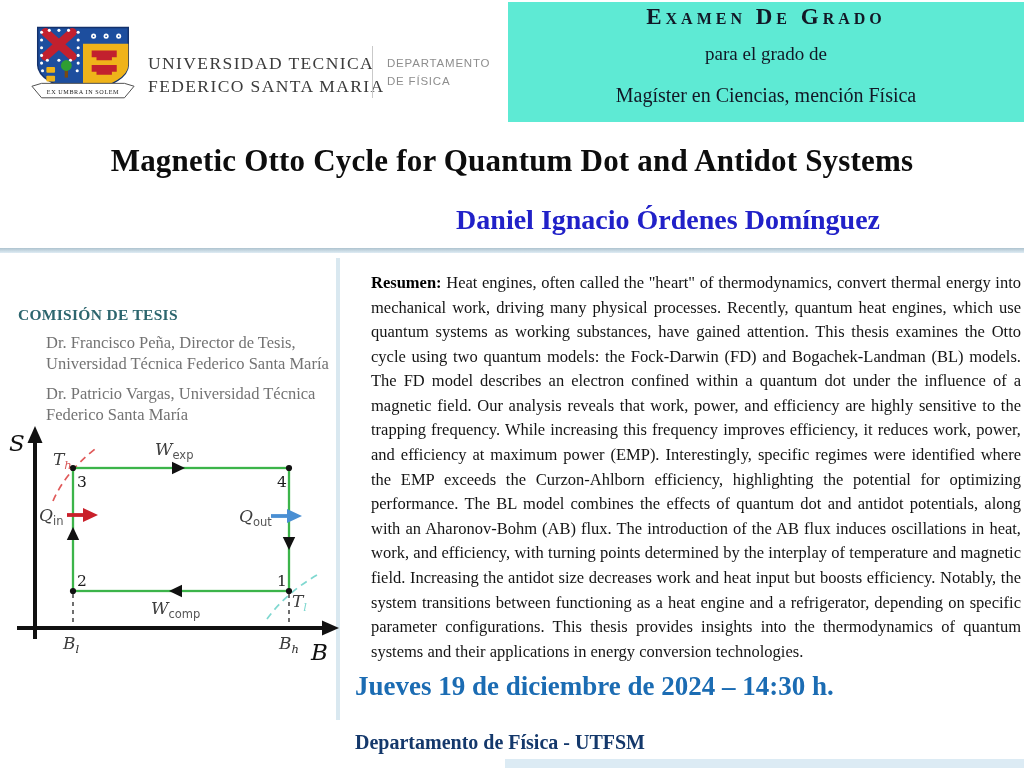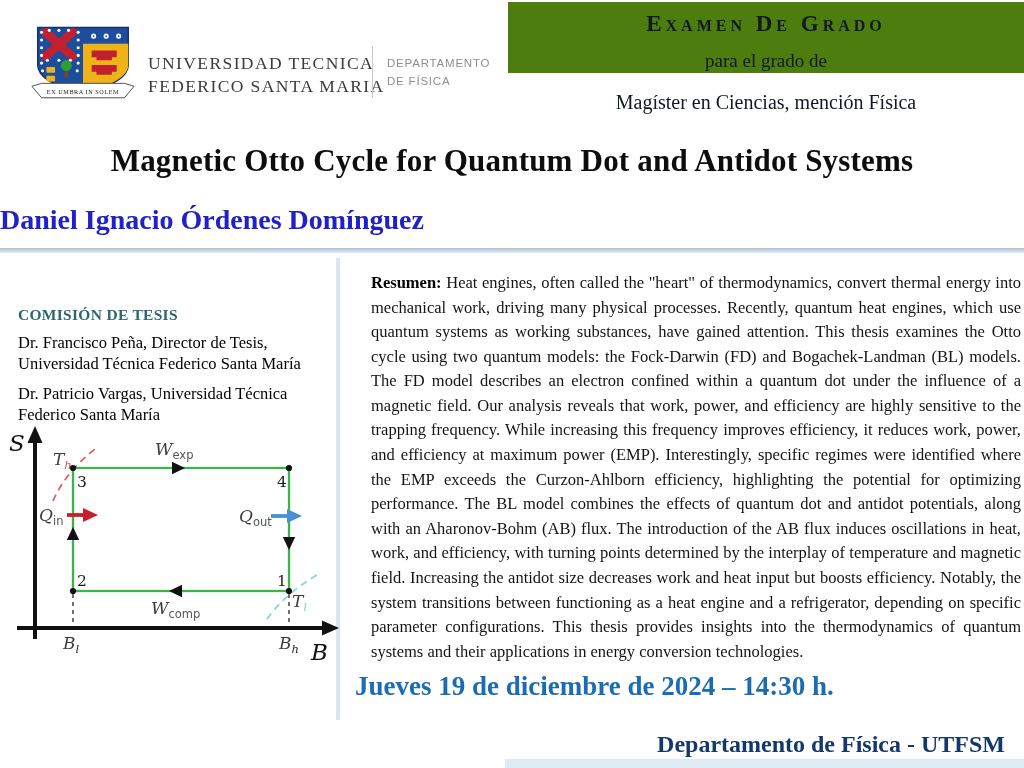--- a/index.html
+++ b/index.html
@@ -7,60 +7,60 @@
         font-family:"Liberation Serif",serif;color:#1a1a1a;}
   [data-name]{box-sizing:border-box;}
 
   
   .crest{position:absolute;left:30px;top:24px;width:106px;height:84px;}
   .univ-name{position:absolute;left:148px;top:52px;font-size:17.5px;letter-spacing:1.4px;
              color:#3b3b3b;line-height:1.32;font-weight:500;}
   .hdr-divider{position:absolute;left:372px;top:46px;width:1px;height:52px;background:#c9c9c9;}
   .dept-name{position:absolute;left:387px;top:55px;font-family:"Liberation Sans",sans-serif;
              font-size:11.5px;letter-spacing:0.8px;color:#8e8e8e;line-height:1.55;}
-  .exam-box{position:absolute;left:508px;top:2px;width:516px;height:71px;background:#4d7c0f;
-            text-align:center;padding-top:9px;}
+  .exam-box{position:absolute;left:508px;top:2px;width:516px;height:120px;background:#5eead4;
+            text-align:center;padding-top:2px;}
   .exam-line1{font-variant:small-caps;font-weight:bold;font-size:23px;letter-spacing:4px;color:#121826;}
   .exam-line2{font-size:19px;color:#121826;margin-top:13px;}
   .exam-line3{font-size:20px;font-weight:normal;color:#121826;margin-top:19px;}
 
   
   .title{position:absolute;left:0;top:143px;width:1024px;text-align:center;
          font-size:31px;font-weight:bold;color:#0d0d0d;letter-spacing:0.2px;}
-  .author{position:absolute;left:0;top:204px;width:880px;text-align:left;
+  .author{position:absolute;left:0;top:204px;width:880px;text-align:right;
           font-size:28px;font-weight:bold;color:#2121c8;}
   .rule{position:absolute;left:0;top:248px;width:1024px;height:5px;
         background:linear-gradient(#aec3cf,#dfecf4);}
 
   
   .committee{position:absolute;left:18px;top:262px;width:322px;}
   .committee-heading{font-size:15.5px;font-weight:bold;color:#2d666e;letter-spacing:0.3px;margin-top:44px;}
-  .member{font-size:16.5px;color:#000000;line-height:1.3;margin-top:8px;}
+  .member{font-size:16.5px;color:#737373;line-height:1.3;margin-top:8px;margin-left:28px;}
   .col-divider{position:absolute;left:336px;top:258px;width:4px;height:462px;background:#d9e8f0;}
 
   
   .cycle{position:absolute;left:5px;top:423px;width:345px;height:255px;}
   .cycle .axis{font:italic 23px "DejaVu Serif",serif;fill:#111;}
   .cycle .lbl{font:italic 17px "DejaVu Serif",serif;fill:#3d3d3d;}
   .cycle .sub{font:normal 11.5px "DejaVu Sans",sans-serif;fill:#555;}
   .cycle .subit{font:italic 11.5px "DejaVu Serif",serif;}
   .cycle .num{font:15.5px "DejaVu Serif",serif;fill:#1c1c1c;}
 
   
   .abstract{position:absolute;left:355px;top:255px;width:650px;
             font-size:16.5px;line-height:1.49;text-align:justify;color:#141414;margin:16px;}
   .abstract b{color:#000;}
 
   
   .event-date{position:absolute;left:355px;top:671px;width:650px;text-align:left;
               font-size:27px;font-weight:bold;color:#1b6cb3;}
   .event-venue{position:absolute;left:355px;top:706px;width:650px;text-align:center;
                font-size:19px;font-weight:bold;color:#14386b;}
-  .event-dept{position:absolute;left:355px;top:731px;width:650px;text-align:right;
-              font-size:24px;font-weight:bold;color:#14386b;}
+  .event-dept{position:absolute;left:355px;top:731px;width:650px;text-align:left;
+              font-size:20px;font-weight:bold;color:#14386b;}
   .bottom-bar{position:absolute;left:505px;top:759px;width:519px;height:9px;background:#dcebf4;}
 </style>
 </head>
 <body>
 
 <div class="page" data-name="exam-announcement-poster">
 
   <svg class="crest" viewBox="0 0 110 86" data-name="university-crest-logo">
     <path d="M8,3 H102 V42 Q102 60 55 72 Q8 60 8 42 Z" fill="#1d4e9e" stroke="#13316b" stroke-width="1.5" data-name="crest-shield"></path>
     <path d="M55,20 H102 V42 Q102 59 55 71 Z" fill="#efb31a" data-name="crest-gold-field"></path>

